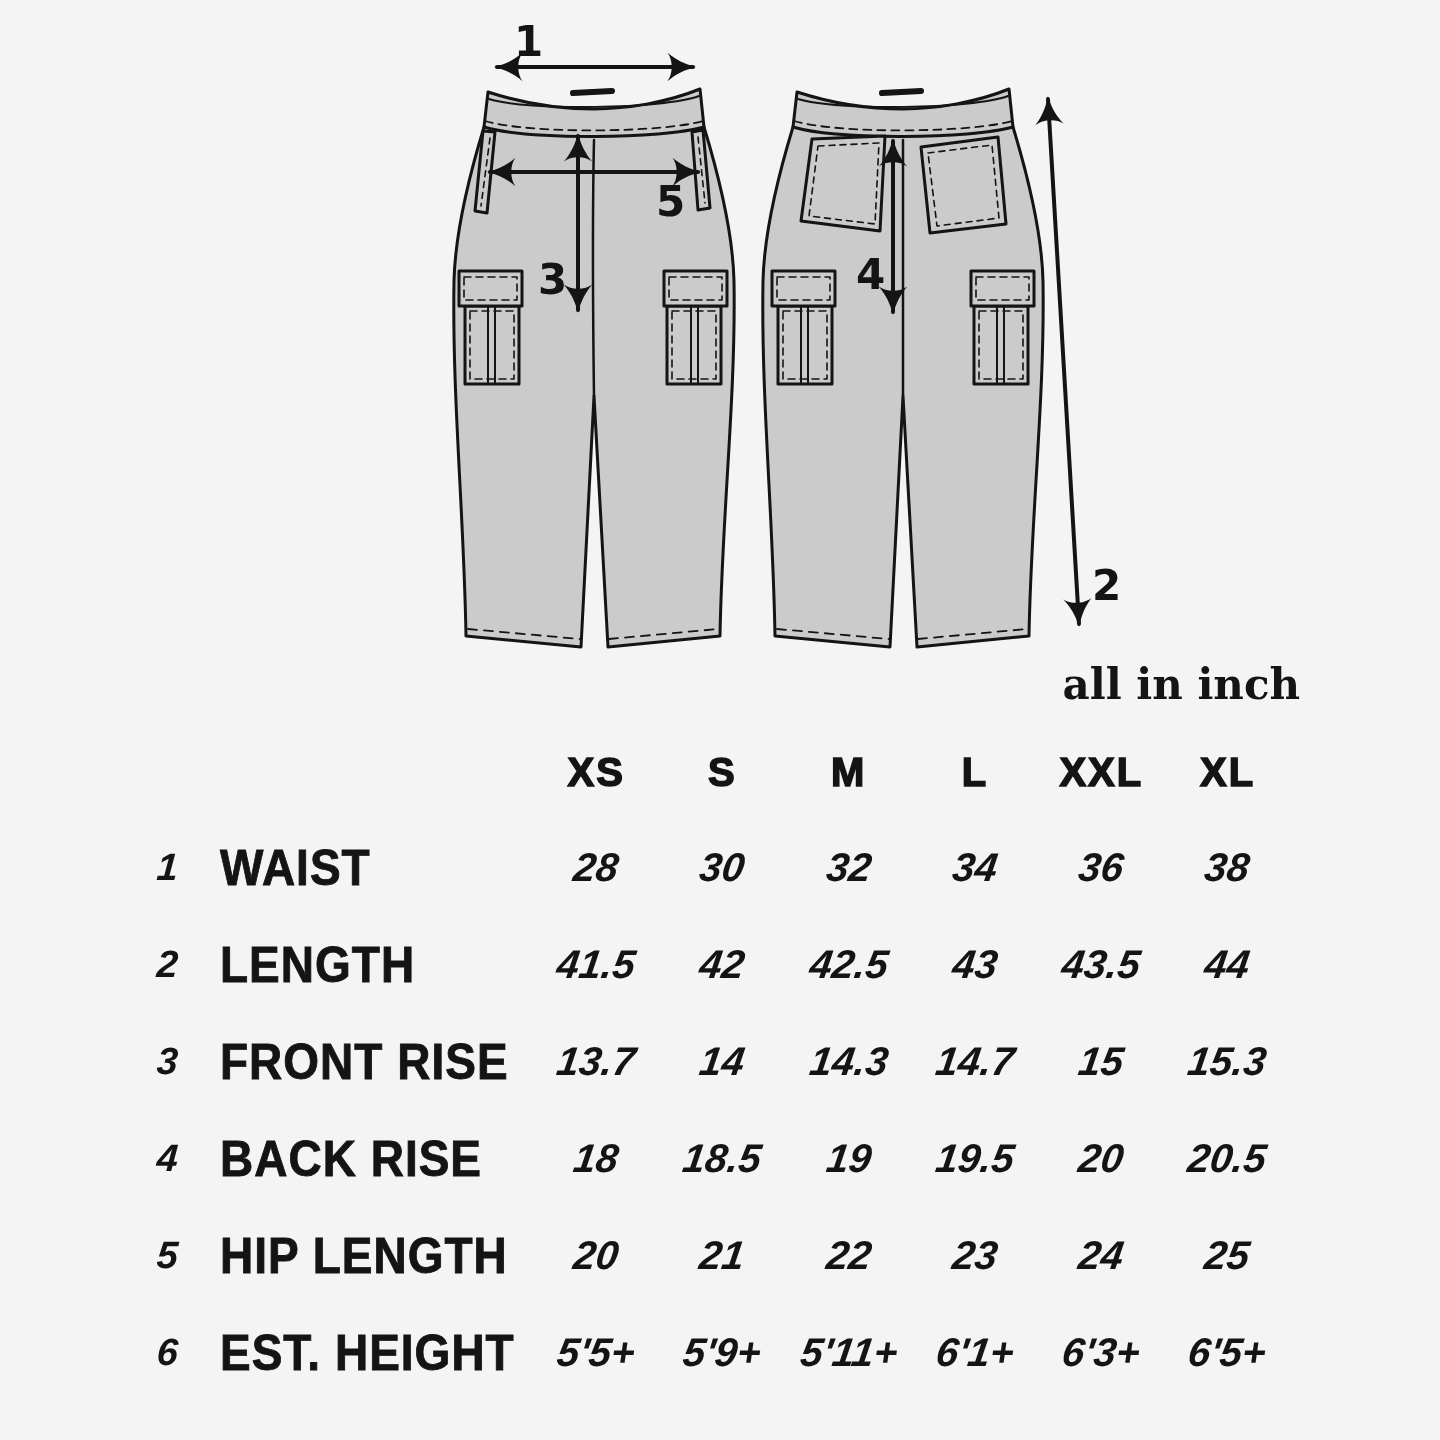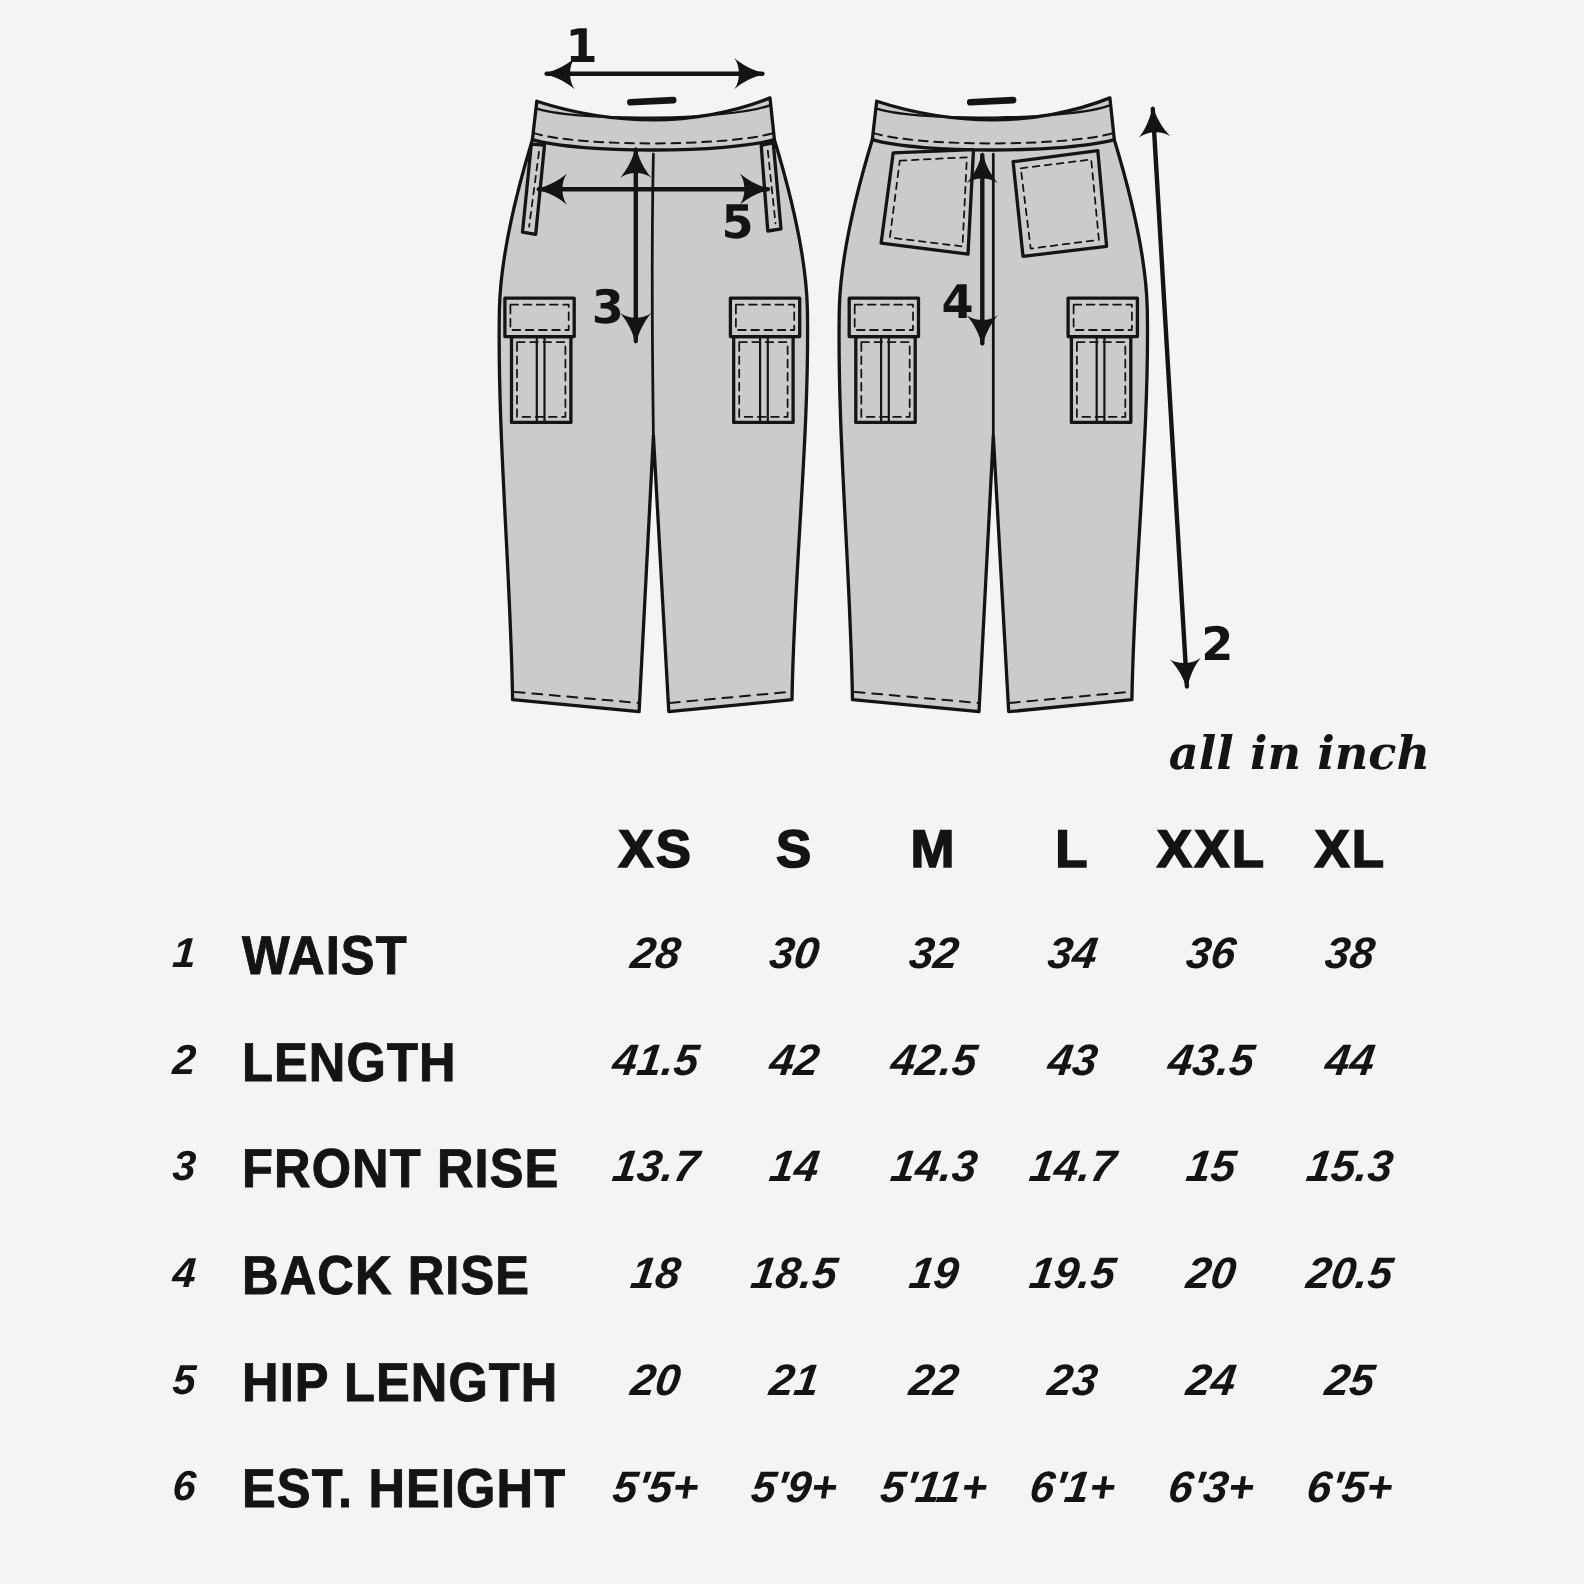--- a/index.html
+++ b/index.html
@@ -13,34 +13,34 @@
   svg text{
     font-family:"DejaVu Sans",sans-serif;
     font-weight:bold;
     fill:#141414;
   }
   .diagram-label{font-size:42px;}
   .unit-note{
     position:absolute;left:1000px;top:660px;width:300px;
     text-align:right;
     font-family:"DejaVu Serif",serif;
-    font-style:italic;font-weight:bold;
+    font-weight:bold;
     font-size:42px;color:#141414;
   }
   .size-table{
     position:absolute;left:140px;top:722px;width:1151px;
     display:grid;
     grid-template-columns:55px 338px repeat(6,126.3px);
     grid-auto-rows:97px;
     color:#141414;
   }
   .size-table .hdr{height:100px;}
   .cell{display:flex;align-items:center;justify-content:center;}
   .col-head{
-    font-size:48px;font-weight:900;
+    font-size:40px;font-weight:900;
     letter-spacing:2px;
     -webkit-text-stroke:1.5px #141414;
   }
   .row-num{
     font-size:38px;font-weight:bold;font-style:italic;
     transform:skewX(-4deg);
   }
   .row-label{
     justify-content:flex-start;padding-left:25px;
     font-size:46px;font-weight:bold;letter-spacing:1px;

